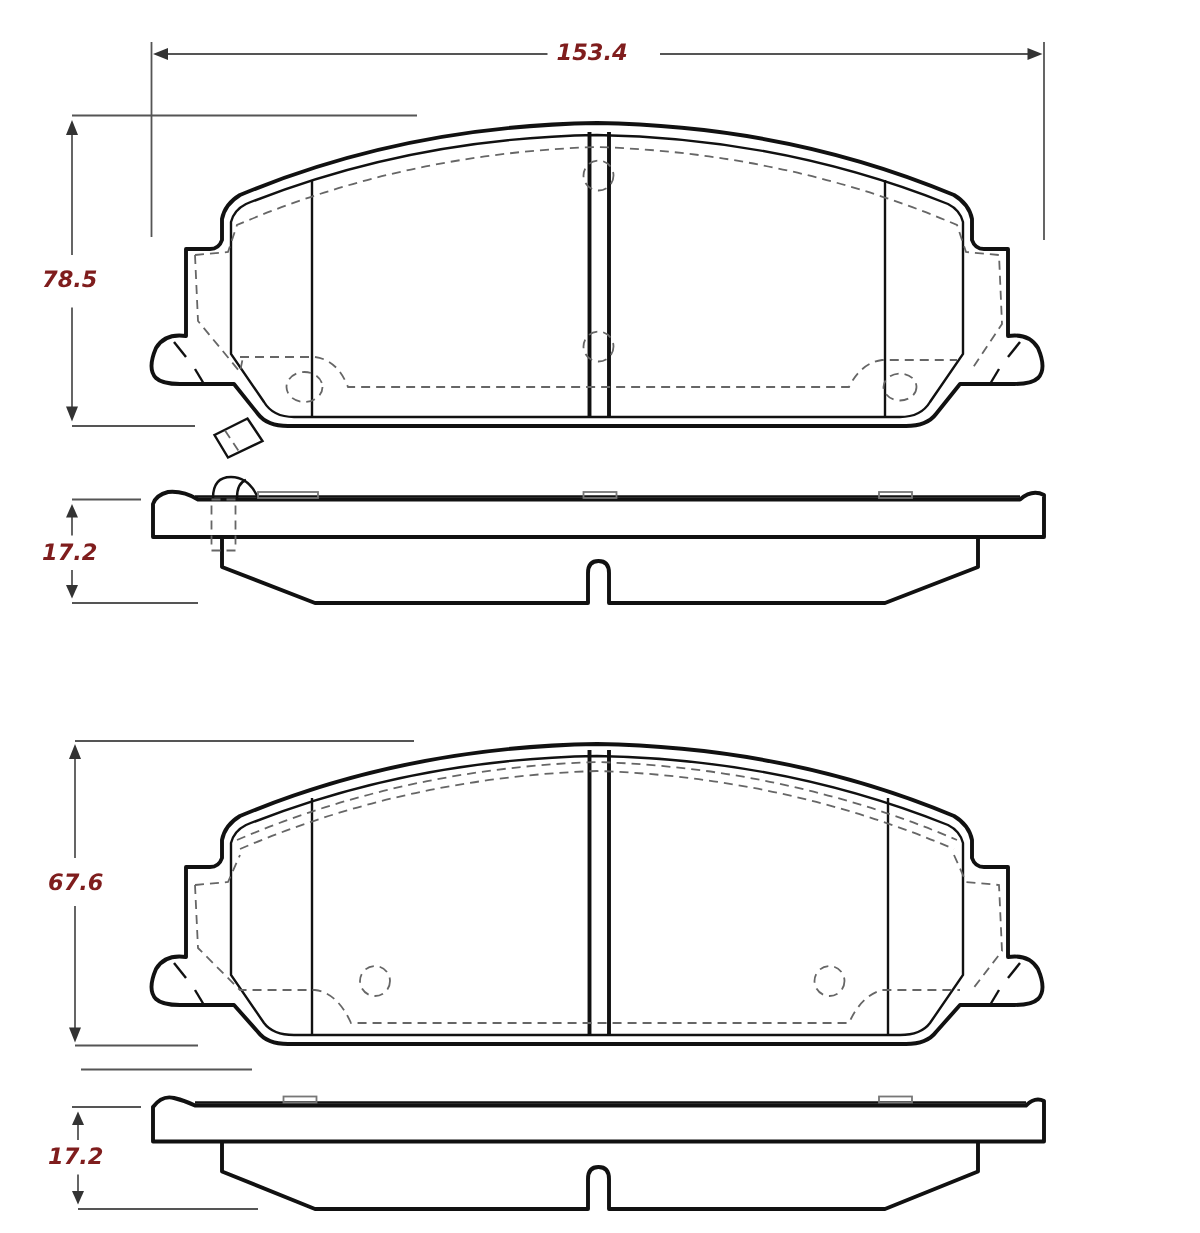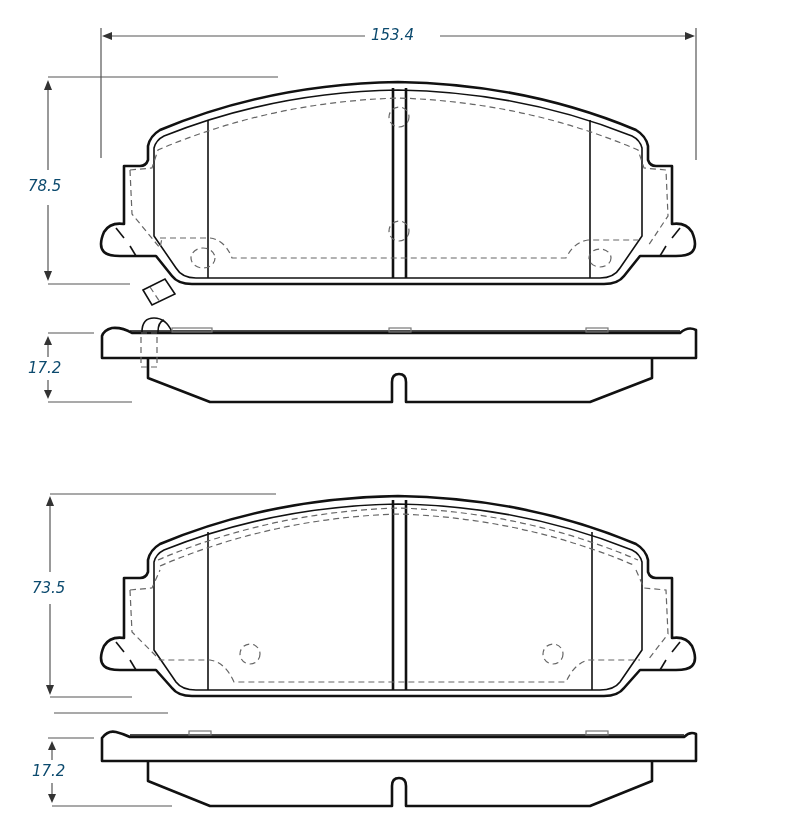--- a/index.html
+++ b/index.html
@@ -1,24 +1,24 @@
 <!DOCTYPE html>
 <html><head>
 <meta charset="utf-8">
 <style>
   html, body { margin: 0; padding: 0; background: #ffffff; }
   body { width: 800px; height: 822px; position: relative; overflow: hidden; }
   svg { position: absolute; left: 0; top: 0; }
   .dim-label {
     position: absolute;
     font-family: "DejaVu Sans", sans-serif;
-    font-weight: normal;
+    font-weight: bold;
     font-style: italic;
     font-size: 15px;
-    color: #0c4a6e;
+    color: #7f1d1d;
     background: #ffffff;
     line-height: 18px;
   }
   .outline { fill: none; stroke: #111; stroke-width: 2.6; stroke-linejoin: round; }
   .thin { fill: none; stroke: #111; stroke-width: 1.6; }
   .dash { fill: none; stroke: #666; stroke-width: 1.2; stroke-dasharray: 6 4; }
   .dimline { fill: none; stroke: #555; stroke-width: 1.2; }
   .arrow { fill: #333; }
   .tab { fill: none; stroke: #777; stroke-width: 1.2; }
 </style>
@@ -135,14 +135,14 @@
     <line class="thin" x1="130" y1="735" x2="684" y2="735"></line>
     <path class="outline" d="M148,761 L148,781 L210,806 L392,806 L392,786 Q392,778 399,778 Q406,778 406,786 L406,806 L590,806 L652,781 L652,761"></path>
     <rect class="tab" x="189" y="731" width="22" height="4"></rect>
     <rect class="tab" x="586" y="731" width="22" height="4"></rect>
   </g>
 </svg>
 
 <div class="dim-label" style="left:371px; top:26px;">153.4</div>
 <div class="dim-label" style="left:28px; top:177px;">78.5</div>
 <div class="dim-label" style="left:28px; top:359px;">17.2</div>
-<div class="dim-label" style="left:32px; top:579px;">73.5</div>
+<div class="dim-label" style="left:32px; top:579px;">67.6</div>
 <div class="dim-label" style="left:32px; top:762px;">17.2</div>
 
 </body></html>

